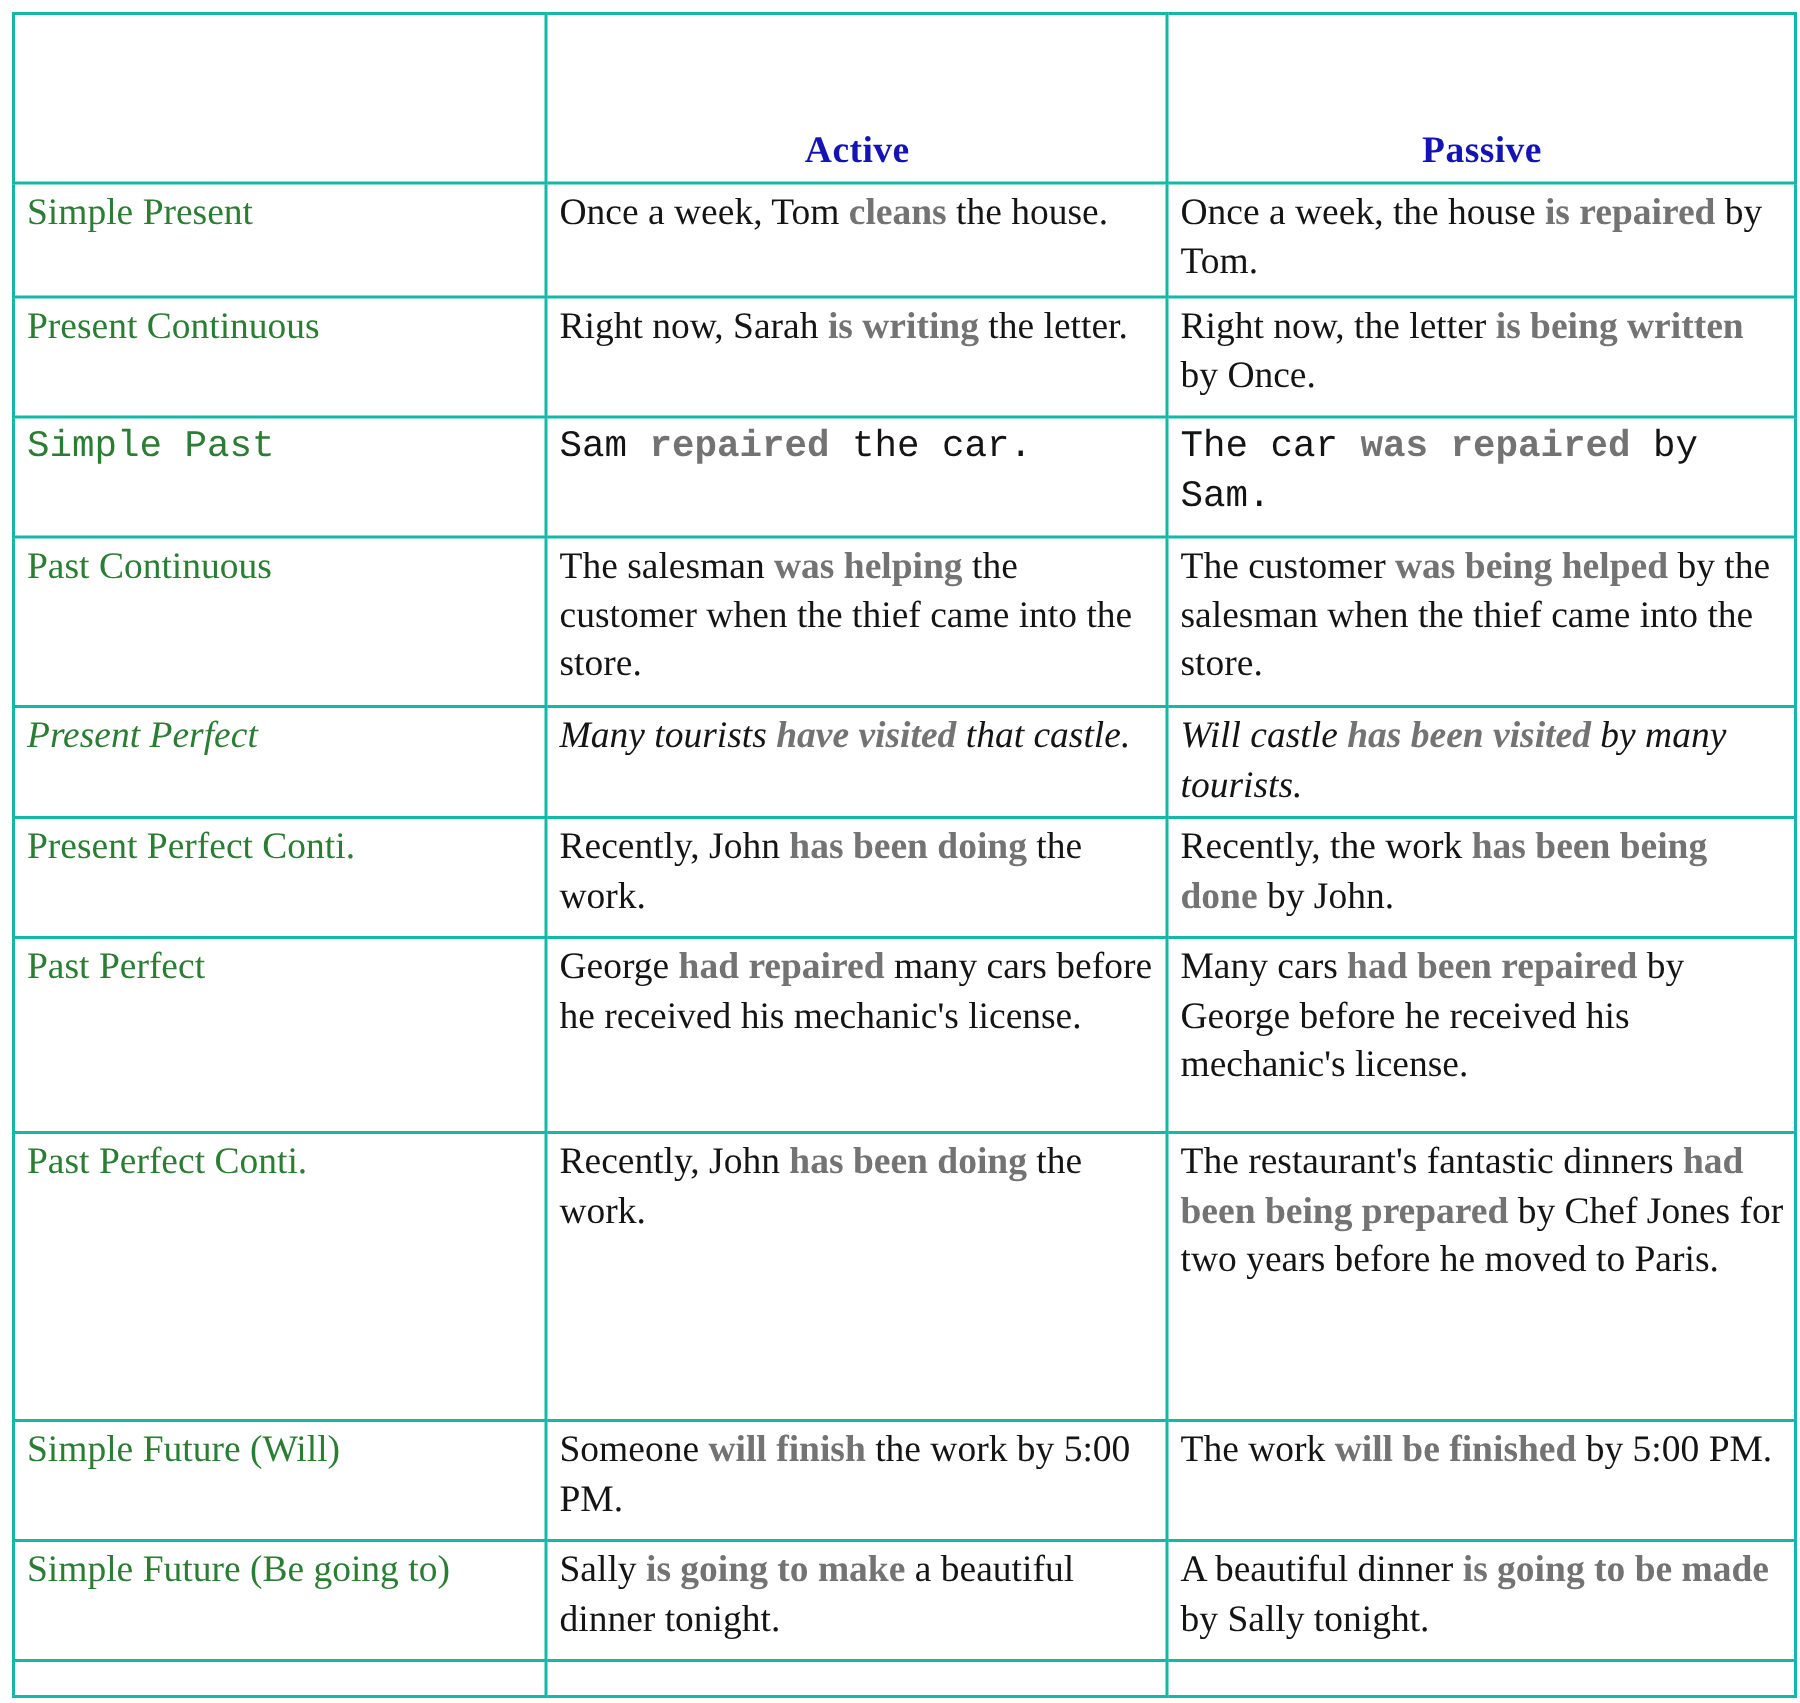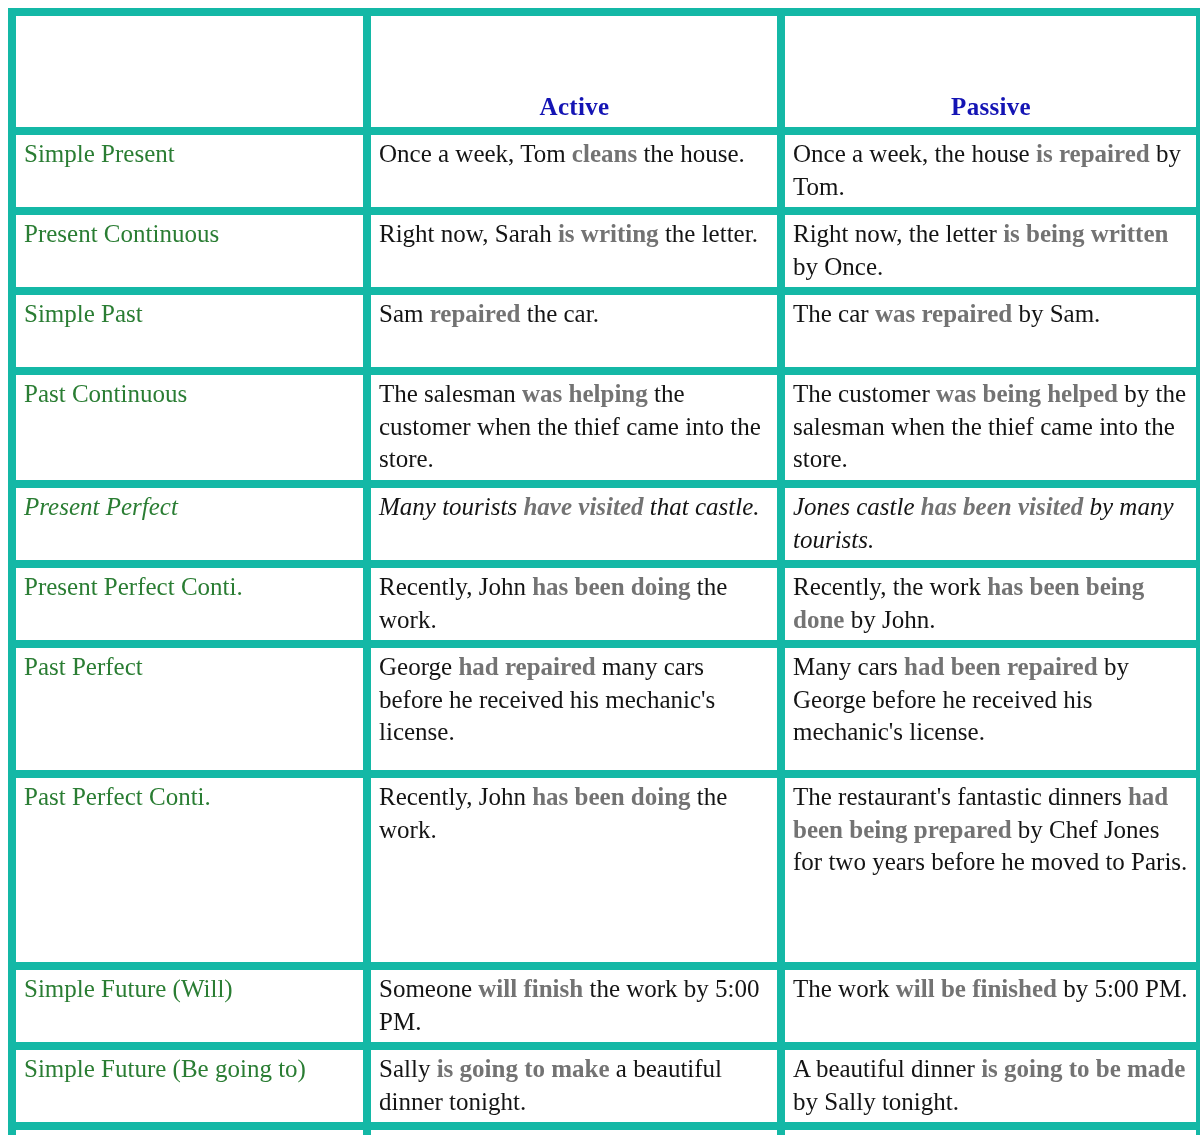--- a/index.html
+++ b/index.html
@@ -27,21 +27,21 @@
     width: 1188px;
     margin-left: 8px;
     margin-top: 8px;
     background: #ffffff;
   }
   table.tense-table col.c-tense { width: 355px; }
   table.tense-table col.c-active { width: 414px; }
   table.tense-table col.c-passive { width: 419px; }
 
   table.tense-table td {
-    border: 8px solid #14b8a6;
+    border: 2px solid #14b8a6;
     vertical-align: top;
     padding: 3px 7px 4px 8px;
     font-size: 25px;
     line-height: 1.30;
     background: #ffffff;
     word-wrap: break-word;
   }
   
   tr.header-row td {
     height: 104px;
@@ -96,34 +96,34 @@
         <tr style="height: 76px;">
           <td class="tense-cell">Simple Present</td>
           <td class="sentence-cell"><span>Once a week, Tom </span><span class="hl">cleans</span><span> the house.</span></td>
           <td class="sentence-cell"><span>Once a week, the house </span><span class="hl">is repaired</span><span> by Tom.</span></td>
         </tr>
         <tr style="height: 80px;">
           <td class="tense-cell">Present Continuous</td>
           <td class="sentence-cell"><span>Right now, Sarah </span><span class="hl">is writing</span><span> the letter.</span></td>
           <td class="sentence-cell"><span>Right now, the letter </span><span class="hl">is being written</span><span> by Once.</span></td>
         </tr>
-        <tr style="height: 80px;">
+        <tr style="height: 80px; font-family: Liberation Mono, monospace;">
           <td class="tense-cell">Simple Past</td>
           <td class="sentence-cell"><span>Sam </span><span class="hl">repaired</span><span> the car.</span></td>
           <td class="sentence-cell"><span>The car </span><span class="hl">was repaired</span><span> by Sam.</span></td>
         </tr>
         <tr style="height: 113px;">
           <td class="tense-cell">Past Continuous</td>
           <td class="sentence-cell"><span>The salesman </span><span class="hl">was helping</span><span> the customer when the thief came into the store.</span></td>
           <td class="sentence-cell"><span>The customer </span><span class="hl">was being helped</span><span> by the salesman when the thief came into the store.</span></td>
         </tr>
         <tr style="height: 73px; font-style: italic;">
           <td class="tense-cell">Present Perfect</td>
           <td class="sentence-cell"><span>Many tourists </span><span class="hl">have visited</span><span> that castle.</span></td>
-          <td class="sentence-cell"><span>Jones castle </span><span class="hl">has been visited</span><span> by many tourists.</span></td>
+          <td class="sentence-cell"><span>Will castle </span><span class="hl">has been visited</span><span> by many tourists.</span></td>
         </tr>
         <tr style="height: 80px; margin-left: 20px;">
           <td class="tense-cell">Present Perfect Conti.</td>
           <td class="sentence-cell"><span>Recently, John </span><span class="hl">has been doing</span><span> the work.</span></td>
           <td class="sentence-cell"><span>Recently, the work </span><span class="hl">has been being done</span><span> by John.</span></td>
         </tr>
         <tr style="height: 130px; padding-left: 22px;">
           <td class="tense-cell">Past Perfect</td>
           <td class="sentence-cell"><span>George </span><span class="hl">had repaired</span><span> many cars before he received his mechanic's license.</span></td>
           <td class="sentence-cell"><span>Many cars </span><span class="hl">had been repaired</span><span> by George before he received his mechanic's license.</span></td>

